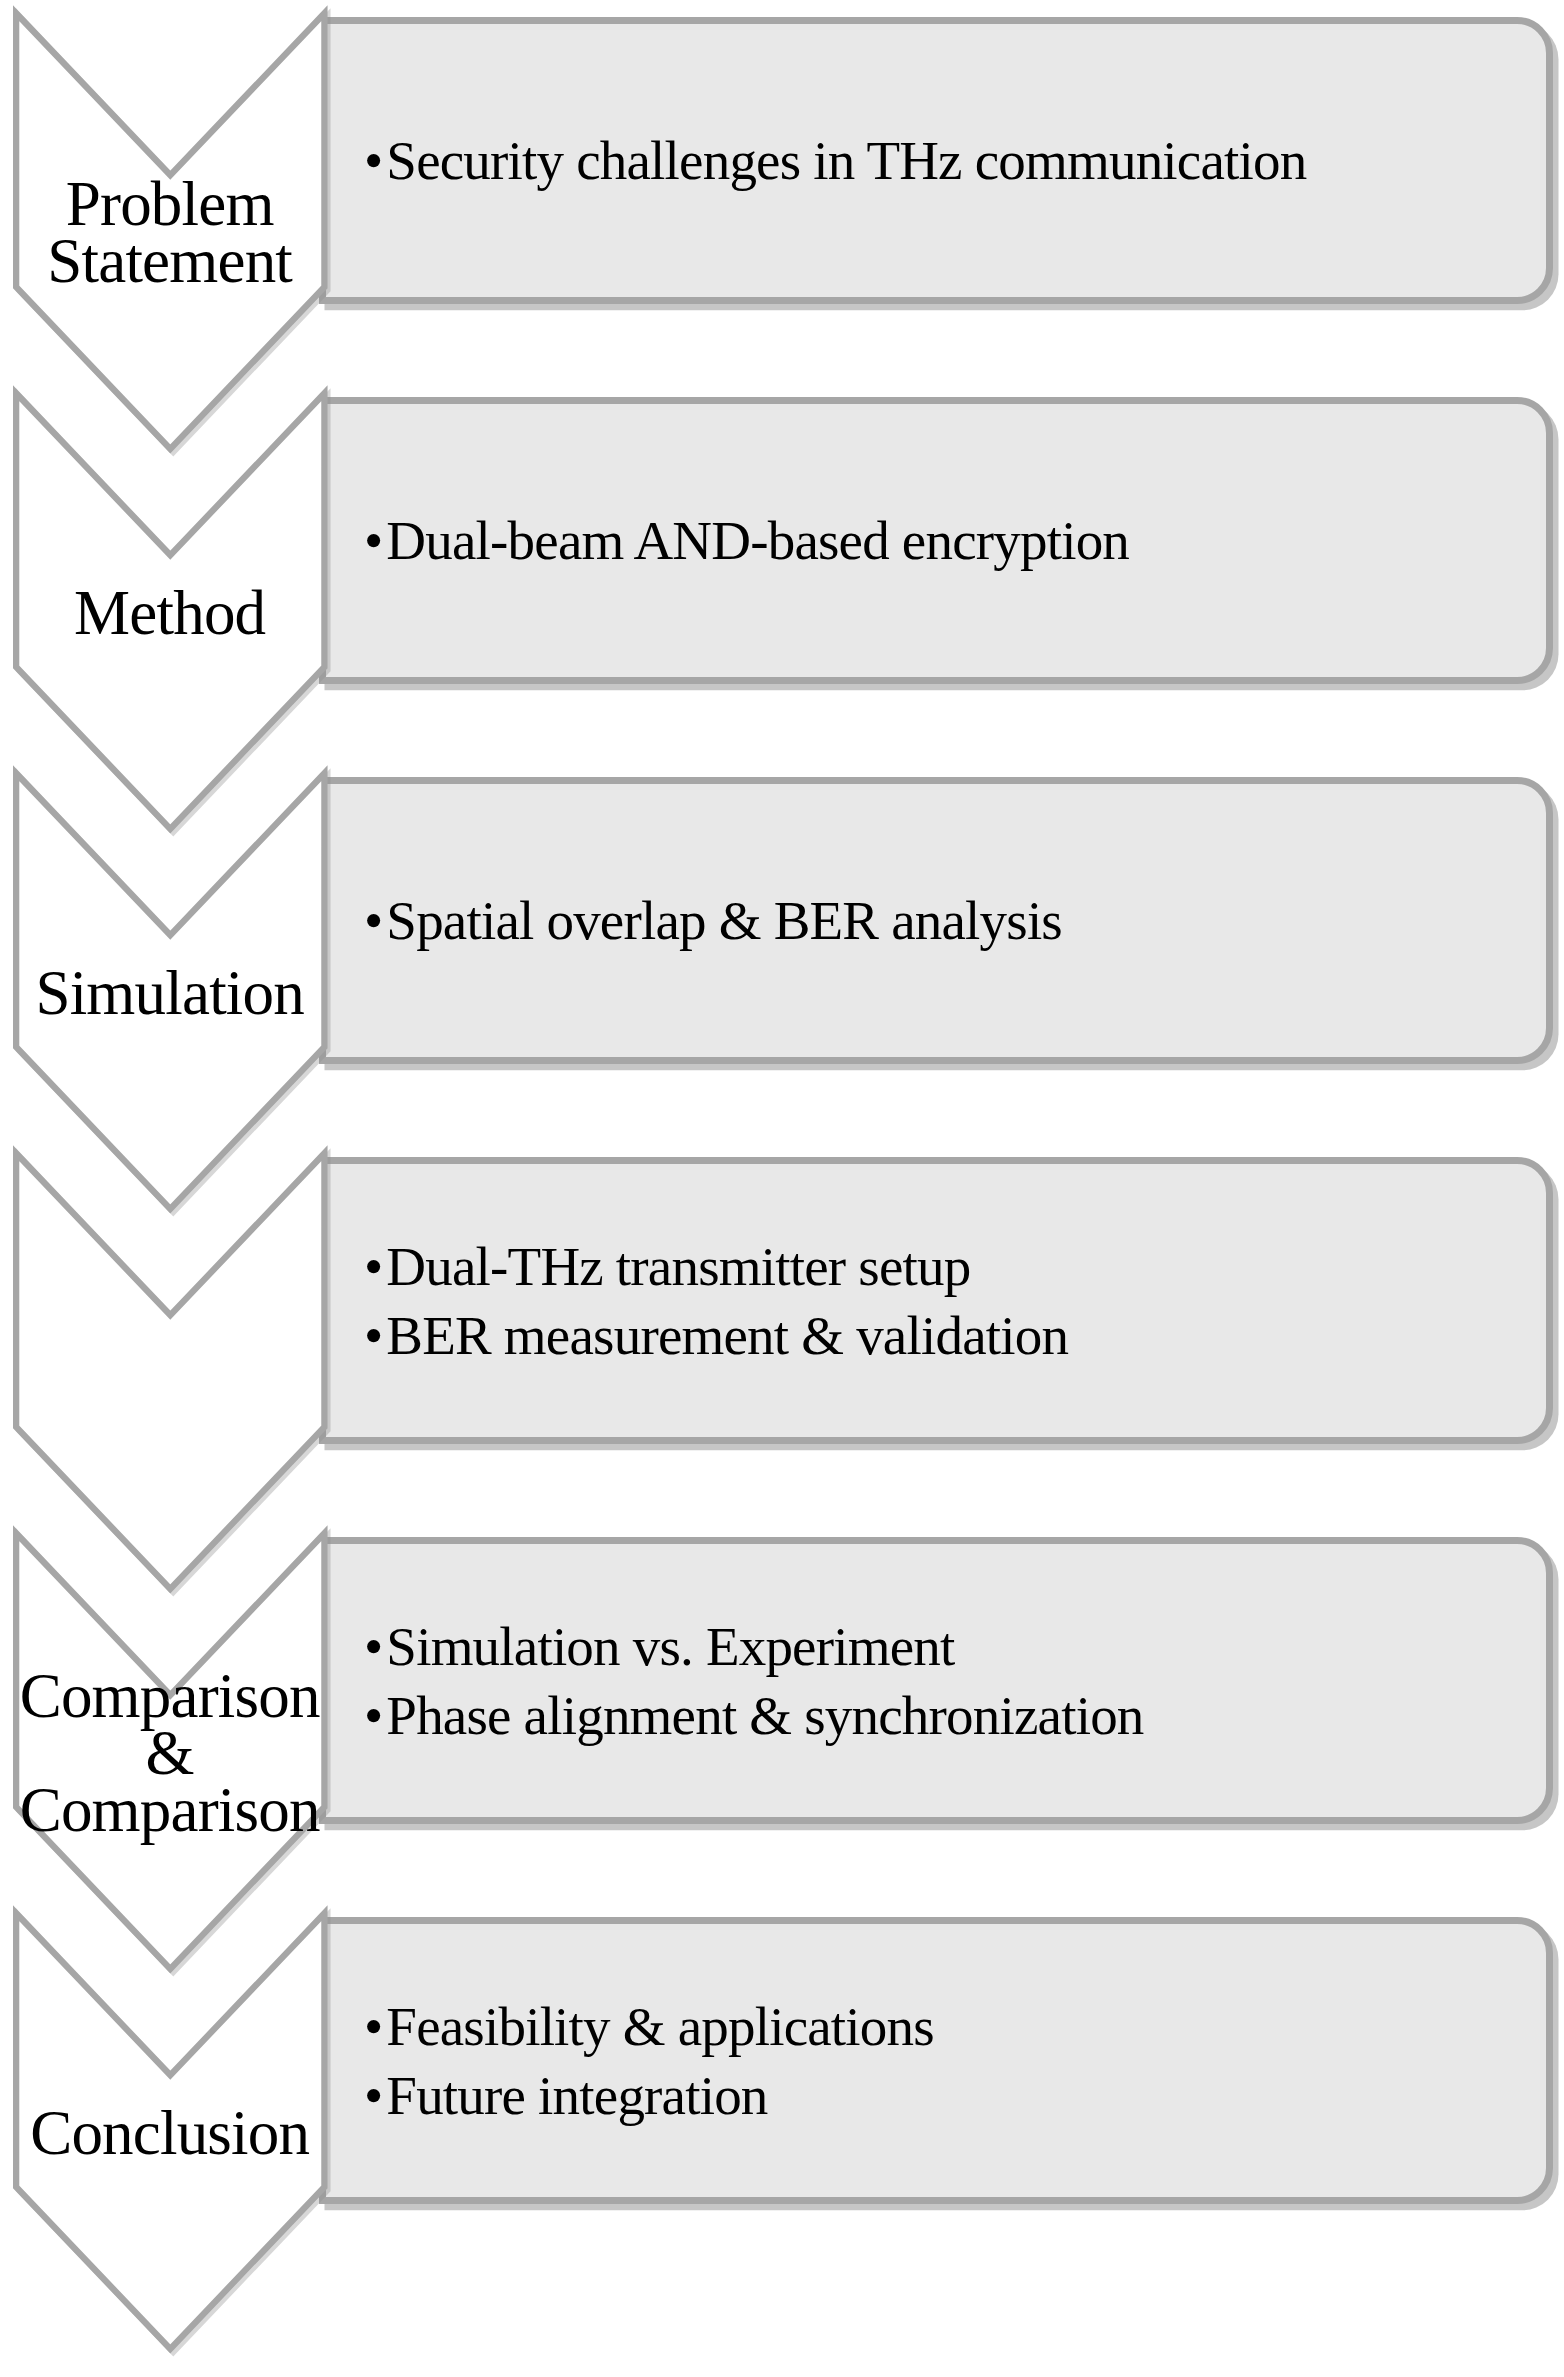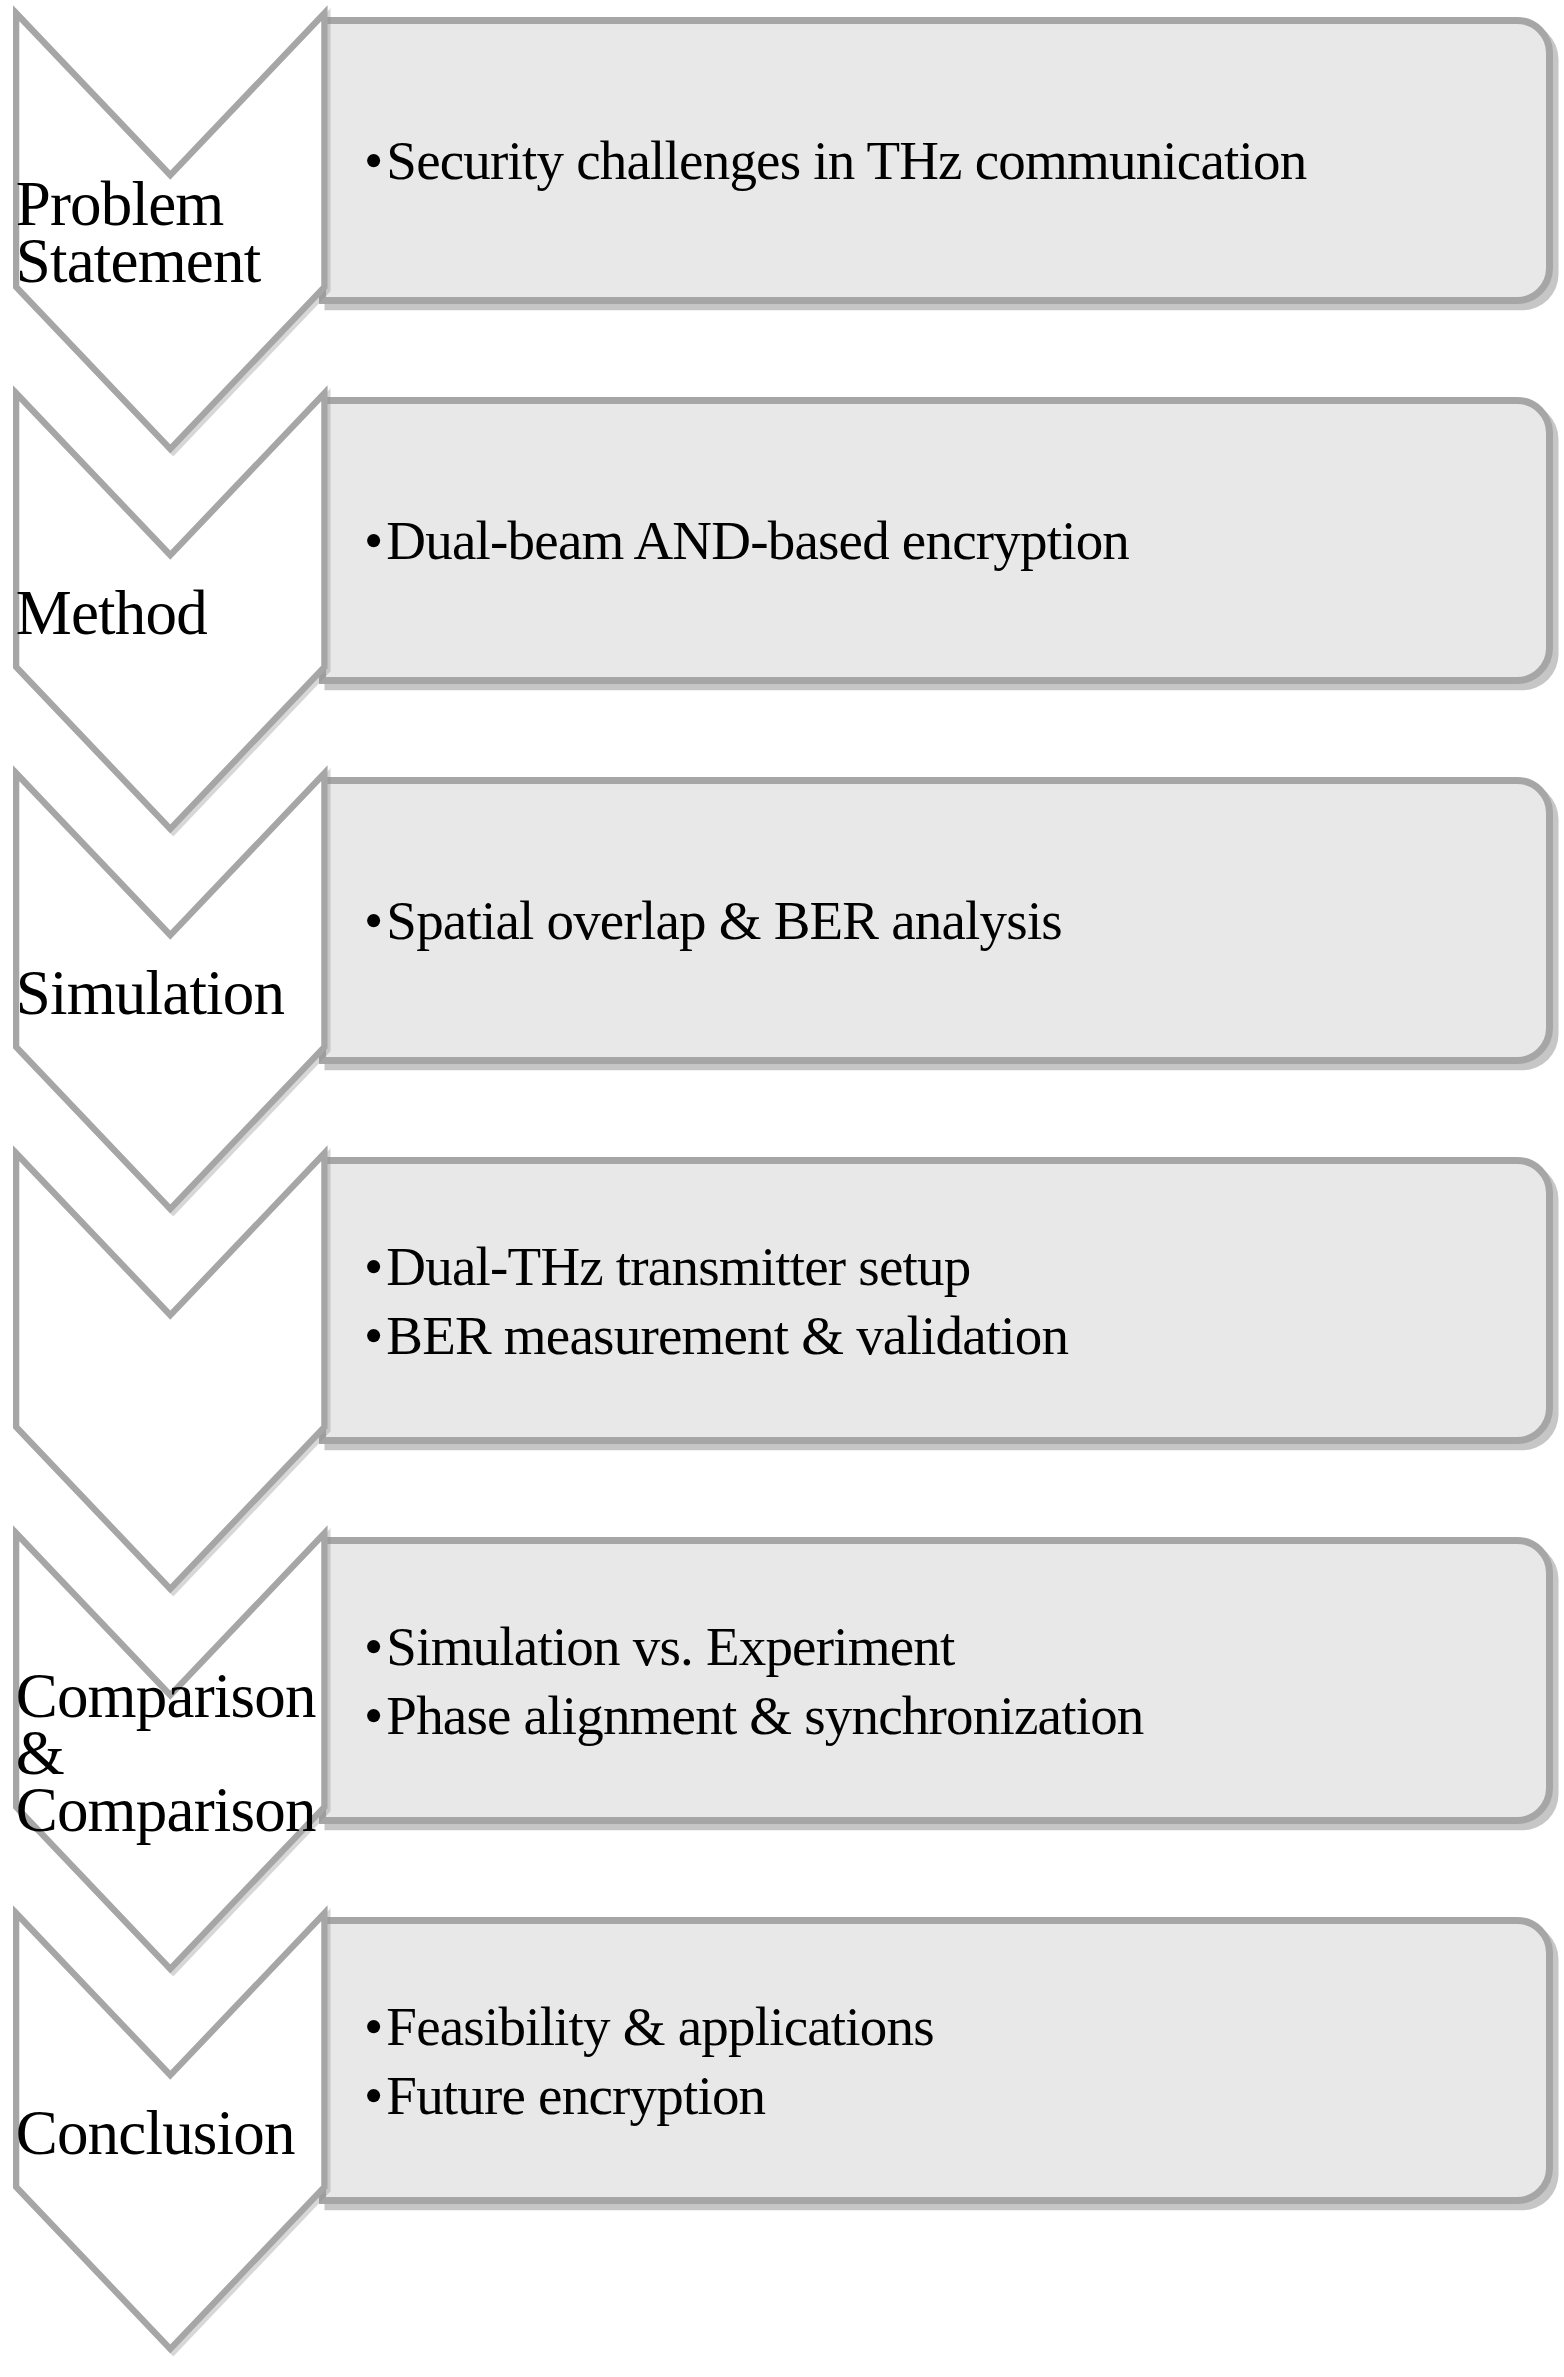--- a/index.html
+++ b/index.html
@@ -55,20 +55,21 @@
     fill:var(--chevron-fill);
     stroke:var(--outline);
     stroke-width:8;
     stroke-linejoin:miter;
   }
   .label{
     position:absolute;
     left:15.7px;top:220px;
     width:308px;
     transform:translateY(-50%);
+    text-align:center;
     font-size:63px;line-height:57px;letter-spacing:-0.8px;
   }
 </style>
 </head>
 <body>
 
 <div class="canvas">
 
   <section class="stage" style="--i:0">
     <div class="box">
@@ -154,21 +155,21 @@
   </section>
 
   <section class="stage" style="--i:5">
     <div class="box">
       <div class="bullet-line">
         <span class="bullet">•</span>
         <span>Feasibility &amp; applications</span>
       </div>
       <div class="bullet-line">
         <span class="bullet">•</span>
-        <span>Future encryption</span>
+        <span>Future integration</span>
       </div>
     </div>
     <svg class="chevron" viewBox="0 0 412 572">
       <polygon points="4,4 200,210 396,4 396,352 200,558 4,352"></polygon>
     </svg>
     <div class="label">
       <div>Conclusion</div>
     </div>
   </section>
 

